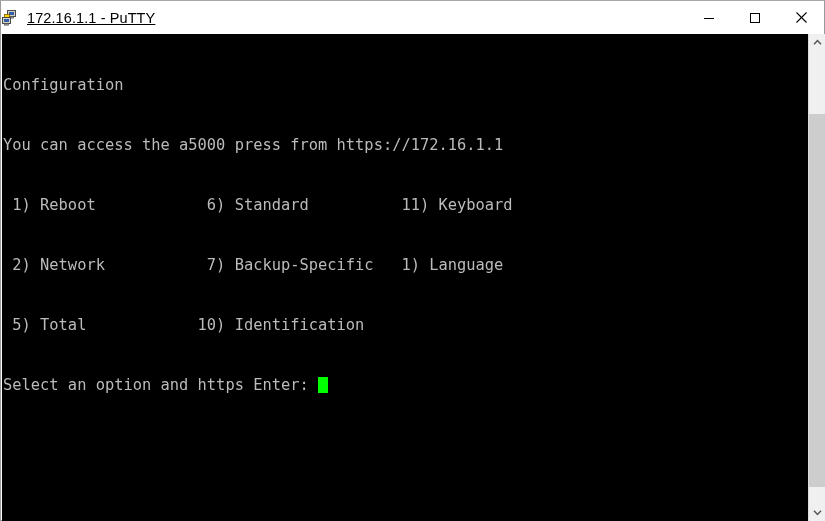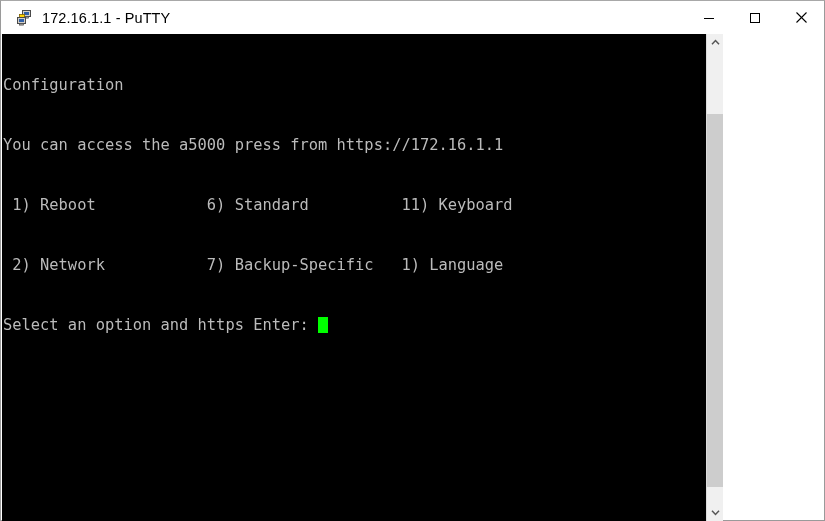--- a/index.html
+++ b/index.html
@@ -32,23 +32,24 @@
     left: 0; top: 0;
     right: 0;
     height: 33px;
     background: #ffffff;
     display: flex;
     align-items: center;
   }
   .title-left {
     display: flex;
     align-items: center;
-    padding-left: 15px;
+    padding-left: 0;
     flex: 1 1 auto;
     min-width: 0;
+    text-decoration: underline;
   }
   .app-icon {
     width: 18px;
     height: 18px;
     position: relative;
     flex: 0 0 auto;
     margin-right: 8px;
   }
   .title-text {
     font-family: "Liberation Sans", sans-serif;
@@ -70,21 +71,21 @@
     justify-content: center;
     background: transparent;
   }
   .win-btn svg { display: block; }
 
   
   .terminal-wrap {
     position: absolute;
     left: 1px;
     top: 33px;
-    width: 721px;
+    width: 823px;
     height: 487px;
     background: #8b5cf6;
     overflow: hidden;
   }
   .terminal {
     position: absolute;
     left: 0; top: 0;
     width: 806px;
     height: 487px;
     background: #000000;
@@ -190,20 +191,21 @@
   </div>
 
   <div class="terminal-wrap">
 
     <div class="terminal">
       <div class="screen">
         <div class="row">Configuration</div>
         <div class="row">You can access the a5000 press from https://172.16.1.1</div>
         <div class="row"> 1) Reboot            6) Standard          11) Keyboard</div>
         <div class="row"> 2) Network           7) Backup-Specific   1) Language</div>
+        <div class="row"> 5) Total            10) Identification</div>
         <div class="row"><span>Select an option and https Enter: </span><span class="cursor"></span></div>
       </div>
     </div>
 
     <div class="scrollbar">
       <div class="sb-btn">
         <svg width="9" height="7" viewBox="0 0 9 7">
             <path d="M1 5.2 L4.5 1.6 L8 5.2" fill="none" stroke="#555" stroke-width="1.5"></path>
           </svg>
       </div>

